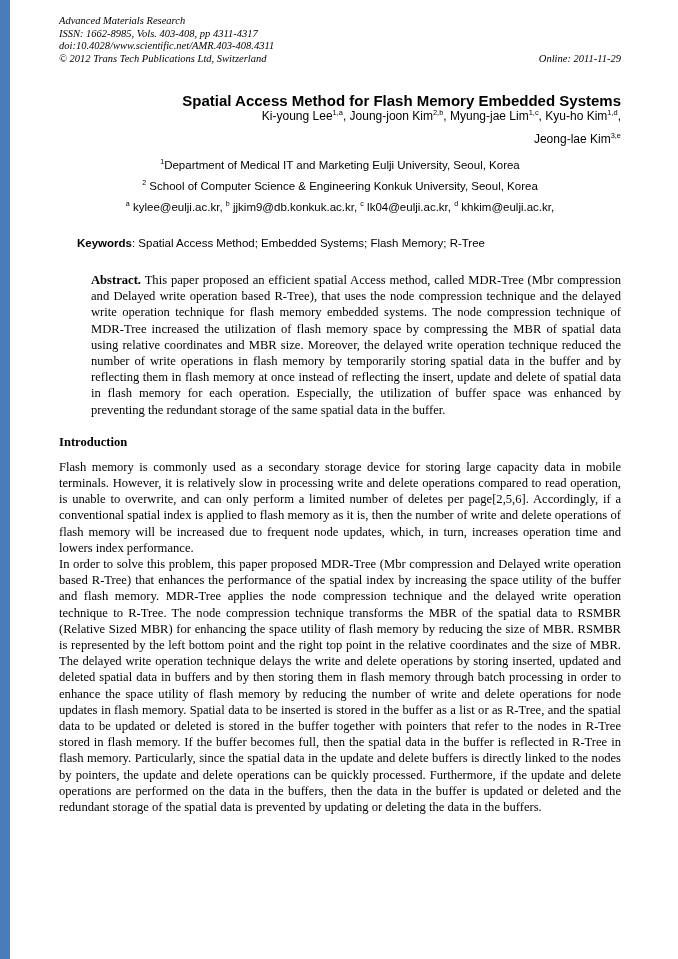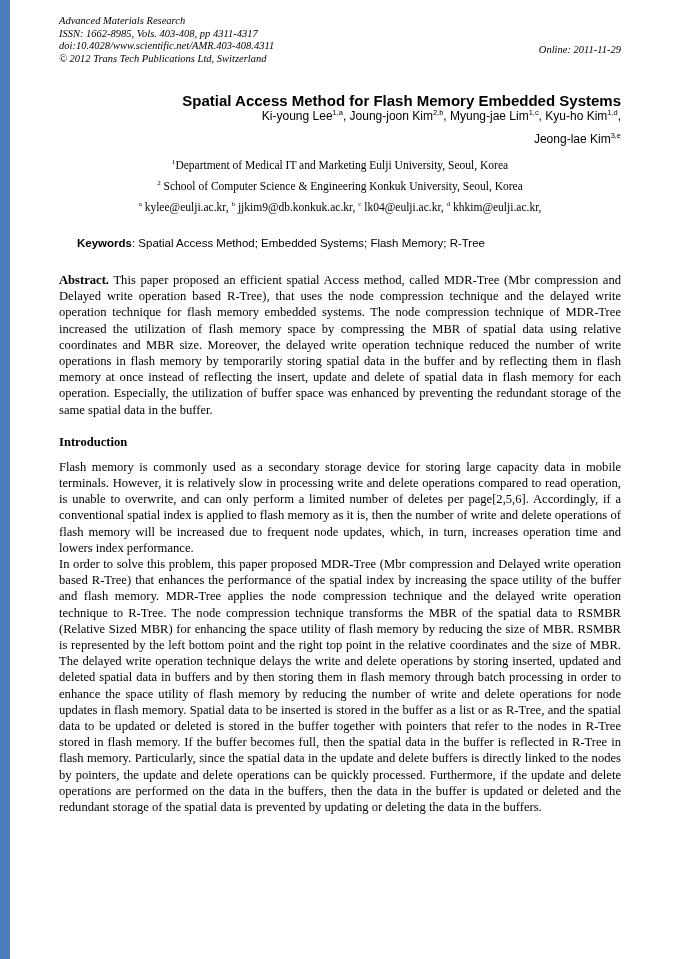--- a/index.html
+++ b/index.html
@@ -18,21 +18,21 @@
     width: 10px; height: 100%;
   }
   .content {
     position: absolute;
     left: 59px; top: 15px;
     width: 562px;
   }
   .hdr {
     display: flex;
     justify-content: space-between;
-    align-items: center;
+    align-items: flex-end;
     font-style: italic;
     font-size: 10.5px;
     line-height: 12.5px;
   }
   .hdr-left div { white-space: nowrap; }
   .hdr-right { white-space: nowrap; margin-top: 20px; }
   .title {
     margin: 27px 0 0 0;
     font-family: "Liberation Sans", sans-serif;
     font-weight: bold;
@@ -46,34 +46,34 @@
     text-align: right;
   }
   .authors-line2 { margin-top: 9px; }
   sup { font-size: 0.62em; vertical-align: super; line-height: 0; }
   .affils, .emails {
     font-family: "Liberation Sans", sans-serif;
     font-size: 11.5px;
     text-align: center;
   }
   .affils { margin-top: 13px; }
-  .affil-line, .email-line { margin-top: 9px; font-family: Liberation Serif, serif; }
+  .affil-line, .email-line { margin-top: 9px; }
   .keywords {
     margin-top: 24px;
     font-family: "Liberation Sans", sans-serif;
     font-size: 11.5px;
   }
   .keywords b { font-weight: bold; padding-left: 18px; }
   .body-text {
     font-size: 12.6px;
     line-height: 16.2px;
     text-align: justify;
     margin: 0;
   }
-  .abstract { margin-top: 23px; }
+  .abstract { margin-top: 23px; margin-left: 32px; }
   .section-heading {
     margin: 17px 0 9px 0;
     font-size: 12.6px;
     font-weight: bold;
   }
 </style>
 </head>
 <body>
 
 <div class="page">

